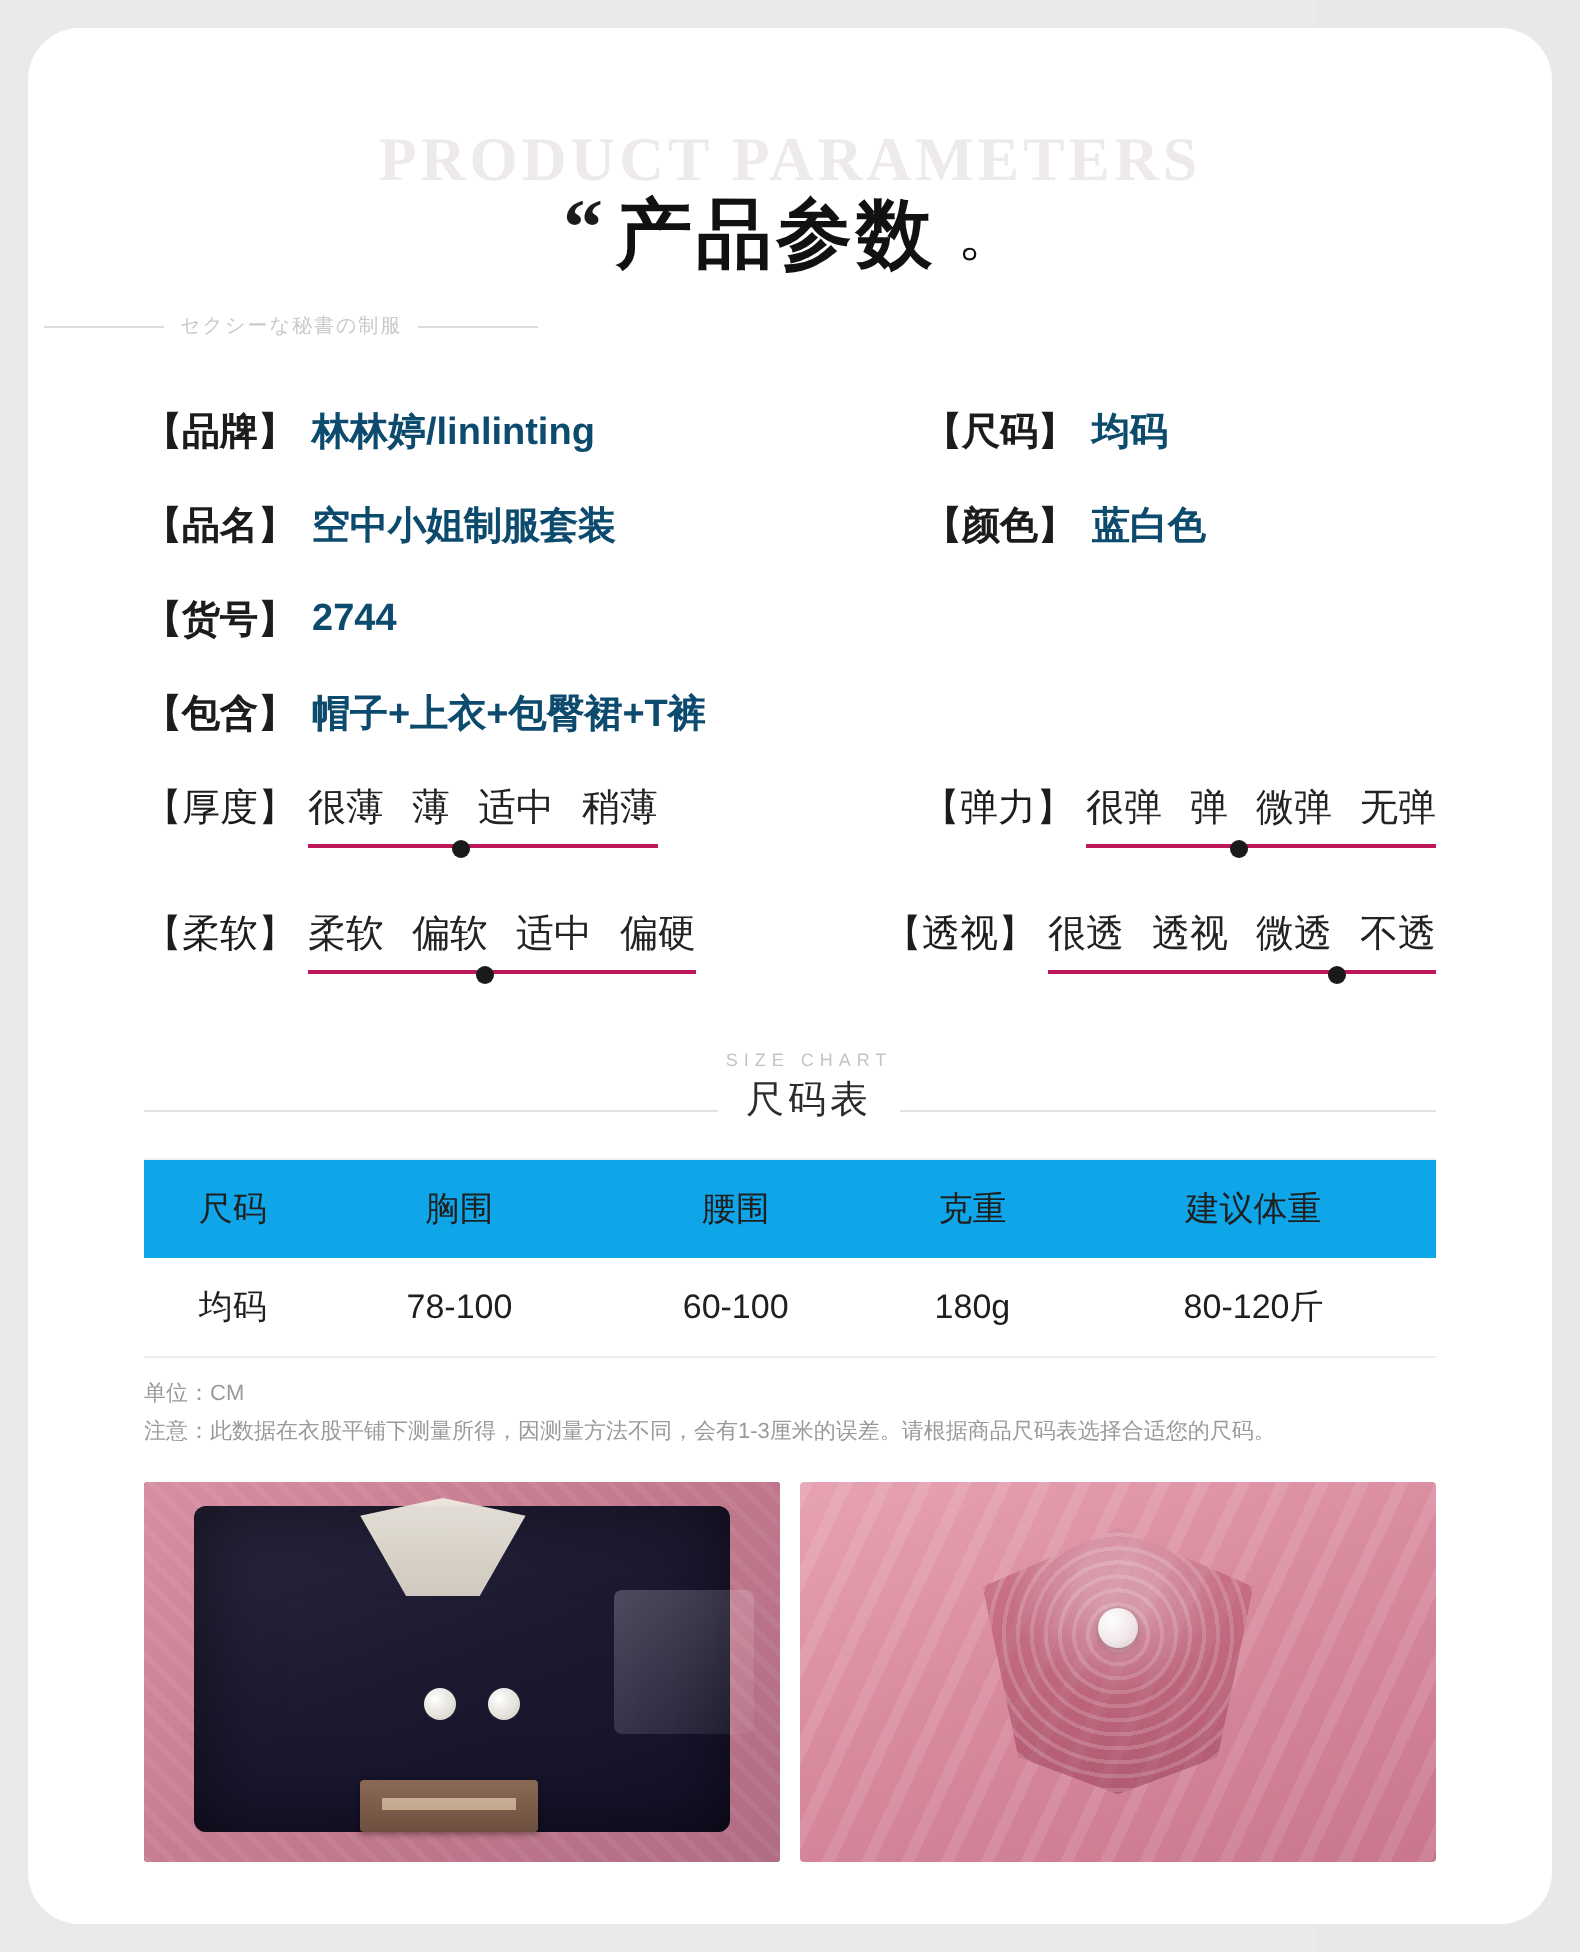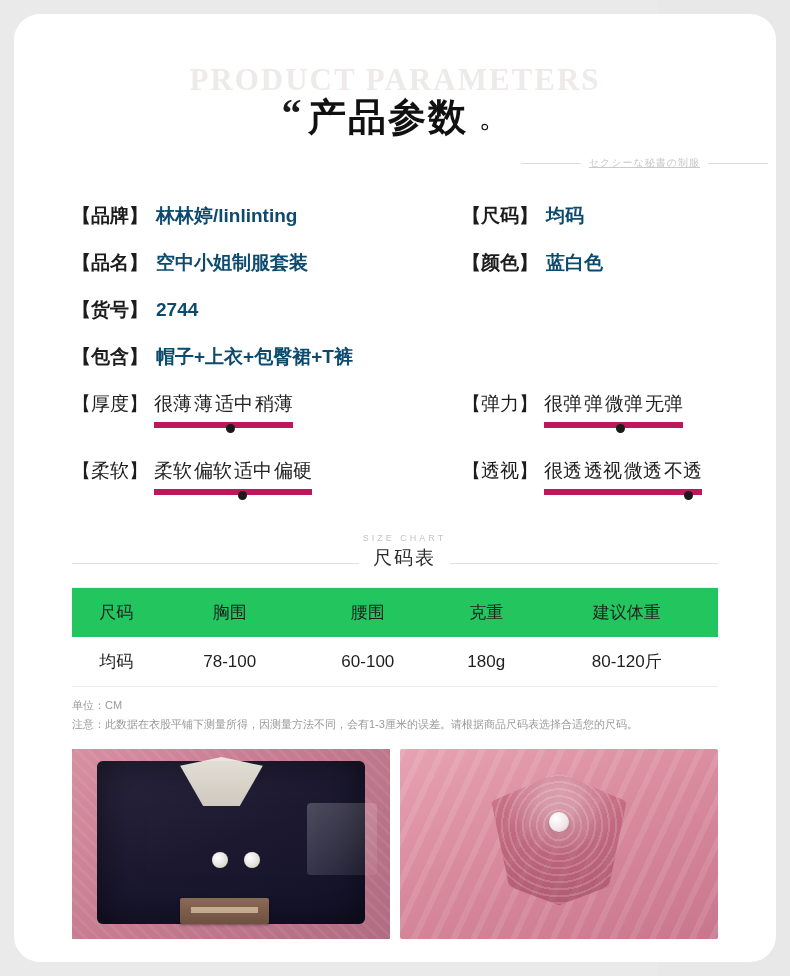--- a/index.html
+++ b/index.html
@@ -84,25 +84,24 @@
     font-size: 30px;
     color: #111;
     vertical-align: middle;
     margin-left: 6px;
   }
   .sub-jp {
     position: absolute;
     top: 142px;
     left: 0;
     right: 0;
-    text-align: right;
+    text-align: left;
     font-size: 10px;
     color: #c9c9c9;
     letter-spacing: 1px;
-    text-decoration: underline;
   }
   .sub-jp .dash {
     display: inline-block;
     width: 60px;
     height: 1px;
     background: #dcdcdc;
     vertical-align: middle;
     margin: 0 8px;
   }
 
@@ -150,23 +149,23 @@
     font-weight: normal;
     white-space: nowrap;
   }
   .scale-opts {
     position: relative;
     margin-left: 6px;
     display: inline-block;
   }
   .scale-opts .opts {
     display: flex;
-    gap: 2px;
+    gap: 14px;
     padding-bottom: 5px;
-    border-bottom: 6px solid #be185d;
+    border-bottom: 2px solid #be185d;
   }
   .scale-opts .opt {
     color: #232323;
     font-size: 19px;
     white-space: nowrap;
   }
   .scale-dot {
     position: absolute;
     width: 9px;
     height: 9px;
@@ -212,21 +211,21 @@
     margin: 16px 58px 0 58px;
     border-top: 1px solid #efefef;
   }
   table.sizetable {
     width: 100%;
     border-collapse: collapse;
     font-size: 17px;
     color: #222;
   }
   table.sizetable thead th {
-    background: #22c55e;
+    background: #0ea5e9;
     font-weight: normal;
     padding: 13px 0;
     text-align: center;
     color: #1f1f1f;
     font-size: 17px;
   }
   table.sizetable tbody td {
     padding: 13px 0;
     text-align: center;
     color: #1f1f1f;

